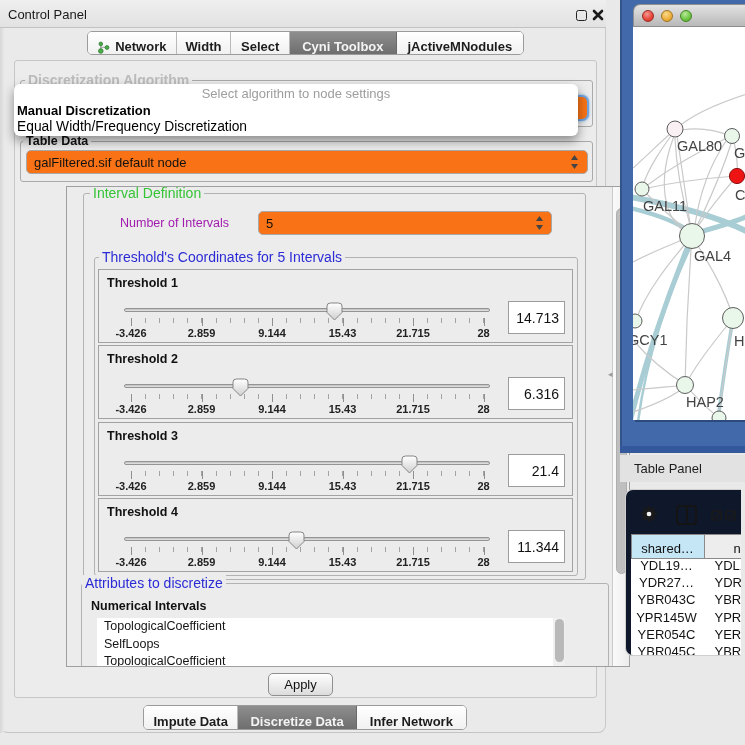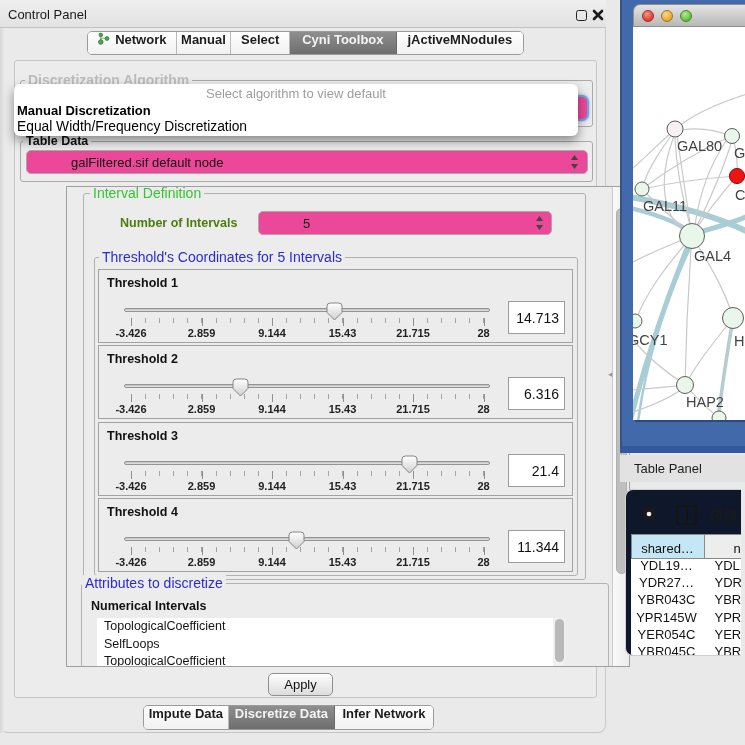--- a/index.html
+++ b/index.html
@@ -9,32 +9,32 @@
 
 #cpwin { left:0; top:0; width:606px; height:733px; background:#eaeaea;
   border-right:1px solid #c9c9c9; border-bottom:1px solid #c4c4c4;
   border-radius:0 0 8px 8px; }
 #cpwin .ledge { left:0; top:0; width:4px; height:733px; background:linear-gradient(to right,#d7d7d7,#e7e7e7); }
 #titlebar { left:0; top:0; width:606px; height:28px; background:linear-gradient(#efefef,#e2e2e2); border-bottom:1px solid #c2c2c2; }
 #titlebar .t { left:8px; top:7px; font-size:13px; color:#1a1a1a; }
 #fbtn { left:576px; top:10px; width:11px; height:11px; border:1.6px solid #222; border-radius:2.5px; }
 
 .seg { border:1px solid #9b9b9b; border-radius:5px; background:#fff; overflow:hidden; display:flex; }
-.seg .s { height:100%; display:flex; align-items:flex-start; justify-content:center; font-size:13px; font-weight:bold; color:#1c1c1c; background:linear-gradient(#ffffff,#f1f1f1); border-right:1px solid #b9b9b9; }
+.seg .s { height:100%; display:flex; align-items:flex-end; justify-content:center; font-size:13px; font-weight:bold; color:#1c1c1c; background:linear-gradient(#ffffff,#f1f1f1); border-right:1px solid #b9b9b9; }
 .seg .s:last-child { border-right:none; }
 .seg .on { background:linear-gradient(#8e8e8e,#6e6e6e); color:#f4f4f4; border-right-color:#6a6a6a; }
 #toptabs { left:87px; top:31px; width:437px; height:24px; }
-#bottabs { left:143px; top:705px; width:291px; height:25px; }
+#bottabs { left:143px; top:705px; width:324px; height:25px; }
 
 #content { left:14px; top:60px; width:583px; height:638px; border:1px solid #c6c6c6; border-radius:3px; background:#ececec; }
 
 .grp { position:absolute; border:1px solid #aaaaaa; border-radius:3px; }
 .glab { position:absolute; background:#ececec; padding:0 3px; font-size:13px; white-space:nowrap; }
 
-.combo { position:absolute; background:#ec4899; border:1px solid #a8a8a8; border-radius:5px; font-size:13px; color:#111; display:flex; align-items:center;padding-left:37px; }
+.combo { position:absolute; background:#f97316; border:1px solid #a8a8a8; border-radius:5px; font-size:13px; color:#111; display:flex; align-items:center; }
 .combo .tx { padding-left:7px; }
 .stp { position:absolute; }
 
 #popup { left:14px; top:84px; width:564px; height:52px; background:#fff; border-radius:6px;
   box-shadow:0 5px 11px rgba(0,0,0,0.42); }
 #popup .hint { position:absolute; left:0; top:2px; width:100%; text-align:center; font-size:13px; color:#9d9d9d; }
 #popup .i1 { position:absolute; left:3px; top:19px; font-size:13px; font-weight:bold; color:#000; }
 #popup .i2 { position:absolute; left:3px; top:35px; font-size:13.8px; color:#000; }
 
 #spane { left:30px; top:186px; width:564px; height:481px; border:1px solid #9f9f9f; background:#ececec; overflow:hidden;margin-left:36px; }
@@ -81,21 +81,21 @@
   </div>
   <div class="abs seg" id="toptabs">
     <div class="s" style="width:89px">
       <svg width="13" height="13" viewBox="0 0 13 13" style="margin-right:5px">
         <path d="M3.8 3 L3.8 10 M3.8 6 L9.8 6.5" stroke="#9a9a9a" stroke-width="1.2" fill="none"></path>
         <circle cx="3.8" cy="2.9" r="1.8" fill="#4aae4a" stroke="#2c7a2c" stroke-width="0.8"></circle>
         <circle cx="3.8" cy="10" r="2.3" fill="#4aae4a" stroke="#2c7a2c" stroke-width="0.8"></circle>
         <circle cx="10" cy="6.5" r="1.9" fill="#4aae4a" stroke="#2c7a2c" stroke-width="0.8"></circle>
       </svg>
       Network</div>
-    <div class="s" style="width:55px">Manual</div>
+    <div class="s" style="width:55px">Width</div>
     <div class="s" style="width:59px">Select</div>
     <div class="s on" style="width:107px">Cyni Toolbox</div>
     <div class="s" style="width:127px">jActiveMNodules</div>
   </div>
   <div class="abs" id="content"></div>
 
   <div class="grp" style="left:20px;top:80px;width:573px;height:47px"></div>
   <div class="glab" style="left:25px;top:72px;color:#bcbcbc;font-weight:bold;font-size:14px">Discretization Algorithm</div>
   <div class="combo" style="left:540px;top:95px;width:49px;height:26px;border:2.5px solid #6fa3de;border-radius:7px;box-shadow:0 0 3px rgba(90,150,220,.8)"></div>
   <svg class="abs stp" style="left:570px;top:100px" width="9" height="16" viewBox="0 0 9 16">
@@ -107,29 +107,29 @@
   <div class="glab" style="left:23px;top:134px;font-weight:bold;color:#111;font-size:12.5px">Table Data</div>
   <div class="combo" style="left:26px;top:150px;width:562px;height:24px">
       <span class="tx">galFiltered.sif default node</span>
     </div>
   <svg class="abs stp" style="left:570px;top:155px" width="9" height="14" viewBox="0 0 9 14">
       <path d="M4.5 0 L8 5 H1 Z" fill="#444"></path>
       <path d="M4.5 14 L8 9 H1 Z" fill="#444"></path>
     </svg>
 
   <div class="abs" id="popup">
-    <div class="hint">Select algorithm to view default</div>
+    <div class="hint">Select algorithm to node settings</div>
     <div class="i1">Manual Discretization</div>
     <div class="i2">Equal Width/Frequency Discretization</div>
   </div>
 
   <div class="abs" id="spane">
     <div class="grp" style="left:16px;top:6px;width:503px;height:387px;border-color:#b2b2b2"></div>
     <div class="glab" style="left:23px;top:-2px;color:#35c435;font-size:14px">Interval Definition</div>
-    <div class="abs" style="left:53px;top:29px;font-size:12.5px;font-weight:bold;color:#4d7c0f">Number of Intervals</div>
+    <div class="abs" style="left:53px;top:29px;font-size:12.5px;font-weight:normal;color:#a21caf">Number of Intervals</div>
     <div class="combo" style="left:191px;top:24px;width:294px;height:24px">
         <span class="tx">5</span>
       </div>
     <svg class="abs stp" style="left:468px;top:29px" width="9" height="14" viewBox="0 0 9 14">
         <path d="M4.5 0 L8 5 H1 Z" fill="#444"></path>
         <path d="M4.5 14 L8 9 H1 Z" fill="#444"></path>
       </svg>
     <div class="grp" style="left:27px;top:70px;width:484px;height:319px;border-color:#b2b2b2"></div>
     <div class="glab" style="left:32px;top:62px;color:#2b2bd6;font-size:14px">Threshold's Coordinates for 5 Intervals</div>
 

